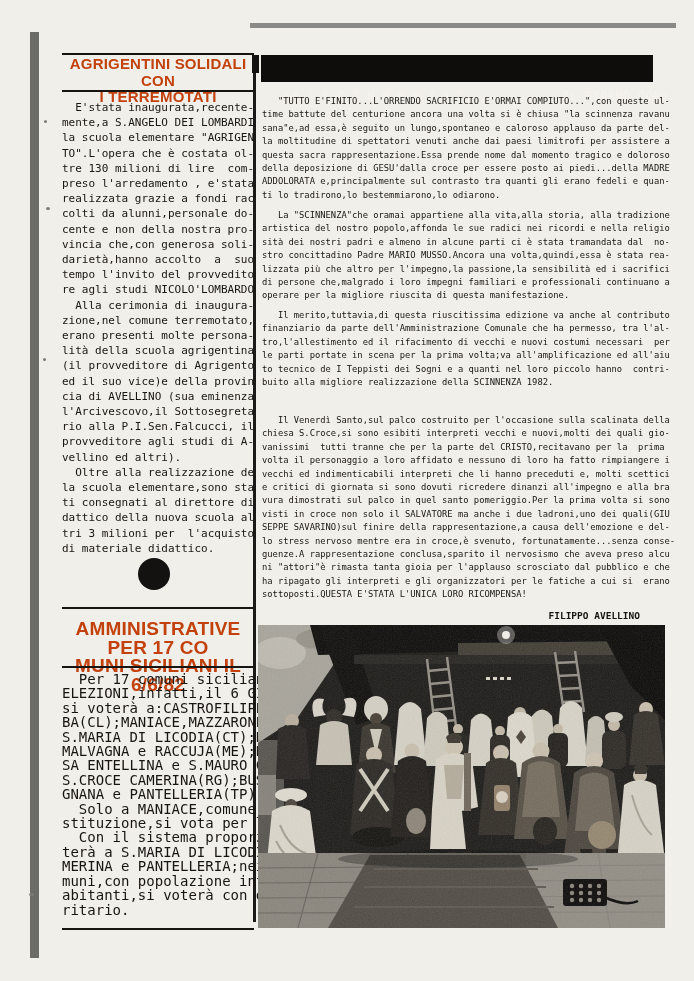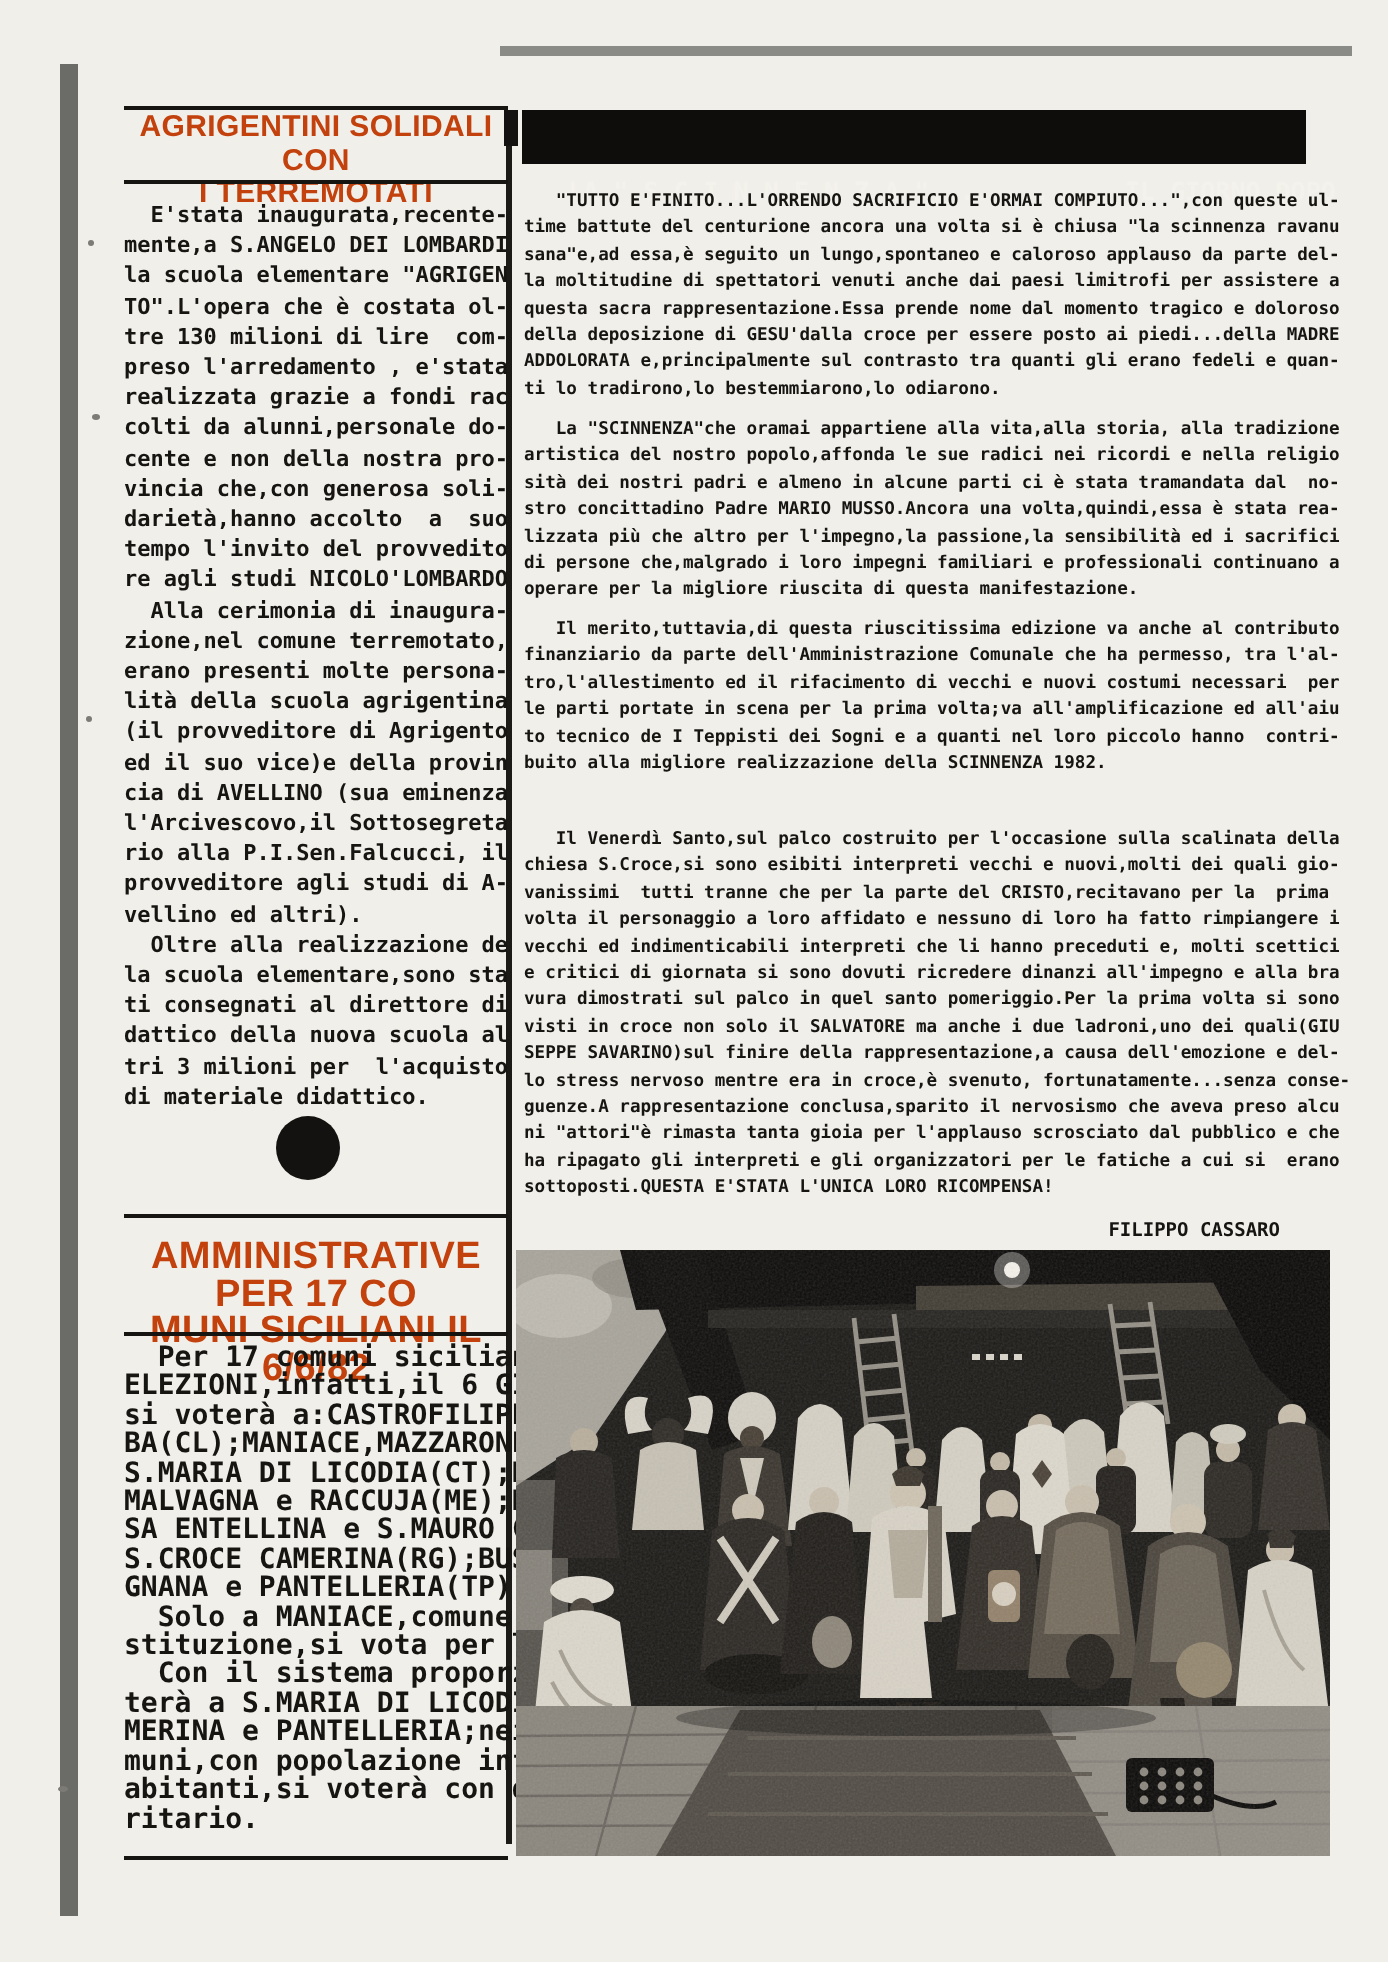--- a/index.html
+++ b/index.html
@@ -3,21 +3,21 @@
 <meta charset="utf-8">
 <style>
   html,body{margin:0;padding:0}
   body{
     width:694px;height:981px;position:relative;overflow:hidden;
     background:#f1efe9;color:#171512;
     font-family:"DejaVu Sans Mono",monospace;
   }
   .abs{position:absolute}
   .rule{position:absolute;background:#171512;height:2px}
-  .mono{font-family:"DejaVu Sans Mono",monospace;font-weight:bold;white-space:pre;margin:0}
+  .mono{font-family:"DejaVu Sans Mono",monospace;font-weight:normal;white-space:pre;margin:0}
   .headline{
     position:absolute;font-family:"Liberation Sans",sans-serif;font-weight:bold;
     text-align:center;white-space:pre-line;letter-spacing:.2px;color:#c2410c;
   }
   .rail{position:absolute;background:#6b6b68}
   .speck{position:absolute;background:#7d7b76;border-radius:50%}
   #masthead{
     position:absolute;left:261px;top:55px;width:392px;height:27px;background:#0e0d0c;
     color:#f4f2ec;font-weight:bold;font-size:12.5px;line-height:27px;white-space:pre;
     padding-left:8px;box-sizing:border-box;
@@ -135,21 +135,21 @@
 vecchi ed indimenticabili interpreti che li hanno preceduti e, molti scettici
 e critici di giornata si sono dovuti ricredere dinanzi all'impegno e alla bra
 vura dimostrati sul palco in quel santo pomeriggio.Per la prima volta si sono
 visti in croce non solo il SALVATORE ma anche i due ladroni,uno dei quali(GIU
 SEPPE SAVARINO)sul finire della rappresentazione,a causa dell'emozione e del-
 lo stress nervoso mentre era in croce,è svenuto, fortunatamente...senza conse-
 guenze.A rappresentazione conclusa,sparito il nervosismo che aveva preso alcu
 ni "attori"è rimasta tanta gioia per l'applauso scrosciato dal pubblico e che
 ha ripagato gli interpreti e gli organizzatori per le fatiche a cui si  erano
 sottoposti.QUESTA E'STATA L'UNICA LORO RICOMPENSA!</pre>
-<div id="signature">FILIPPO CASSARO</div>
+<div id="signature">FILIPPO AVELLINO</div>
 
 <div id="photo">
 <svg width="407" height="303" viewBox="0 0 407 303" xmlns="http://www.w3.org/2000/svg">
   <defs>
     <filter id="gr">
           <feTurbulence type="fractalNoise" baseFrequency="0.9" numOctaves="2" stitchTiles="stitch"></feTurbulence>
           <feColorMatrix type="saturate" values="0"></feColorMatrix>
         </filter>
   </defs>
 

